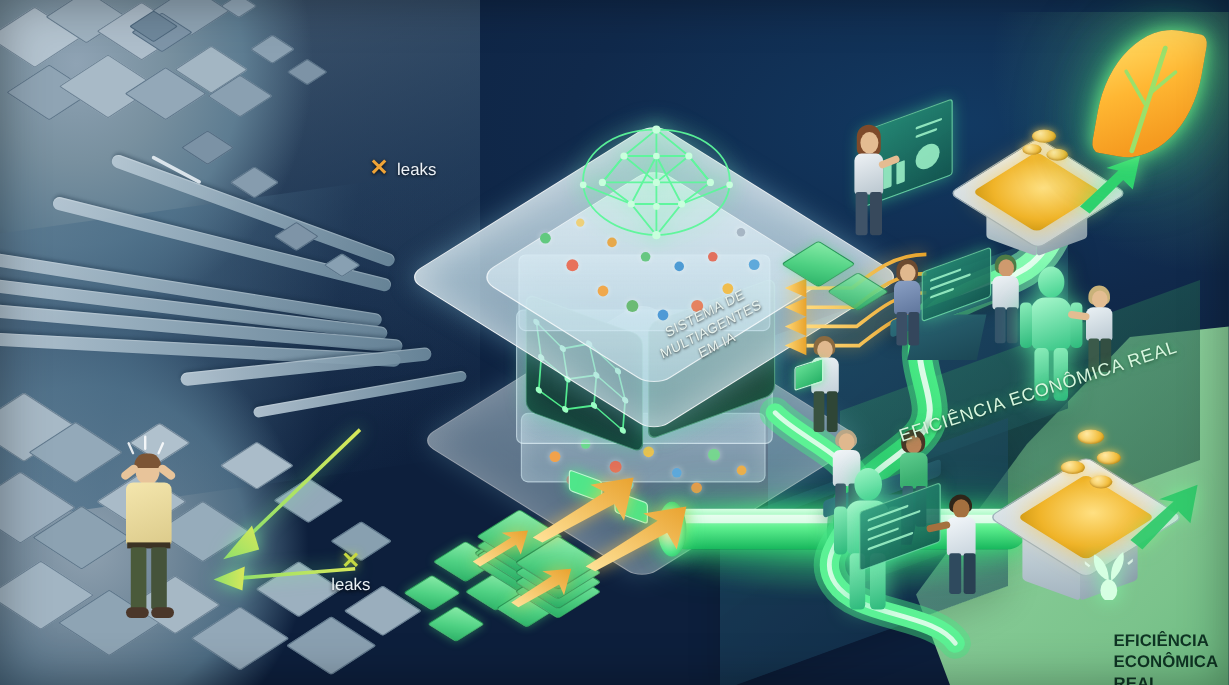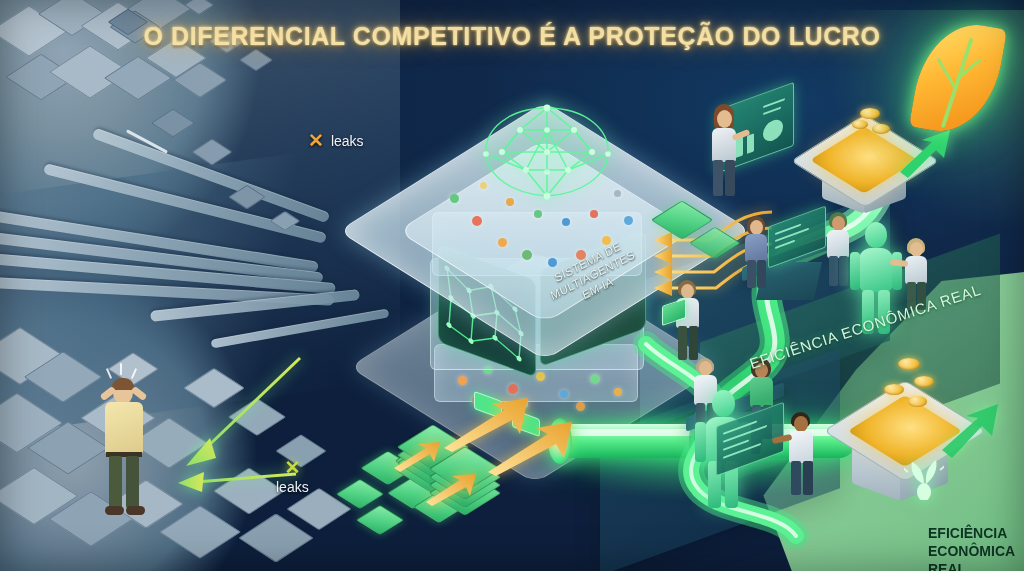--- a/index.html
+++ b/index.html
@@ -346,21 +346,20 @@
   <div class="gcube" style="left:124px;top:482px;width:44px;height:44px;background:#a6b8c5;"></div>
   <div class="gcube" style="left:176px;top:508px;width:48px;height:48px;background:#93a8b8;"></div>
   <div class="gcube" style="left:228px;top:470px;width:42px;height:42px;background:#9cb0bf;"></div>
   <div class="gcube" style="left:254px;top:516px;width:44px;height:44px;background:#8aa0b1;"></div>
   <div class="gcube" style="left:196px;top:370px;width:36px;height:36px;background:#aabcc9;"></div>
   <div class="gcube" style="left:240px;top:400px;width:34px;height:34px;background:#93a9b9;"></div>
   <div class="gcube" style="left:286px;top:436px;width:30px;height:30px;background:#88a0b0;"></div>
   <div class="gcube" style="left:300px;top:490px;width:38px;height:38px;background:#9aaebd;"></div>
   <div class="gcube" style="left:118px;top:354px;width:30px;height:30px;background:#b0c1cd;"></div>
 
-  <div class="title">O DIFERENCIAL COMPETITIVO É A PROTEÇÃO DO LUCRO</div>
 
   <div class="lbl-err">
     <div>O ERRO</div>
     <div>ESTRATÉGICO GRAVE:</div>
     <div>GRAVE: TECNOLOGIA</div>
     <div>COMO CUSTO</div>
   </div>
 
   <div class="lbl-proc">
     <div>PROCESSOS MANUAIS</div>

